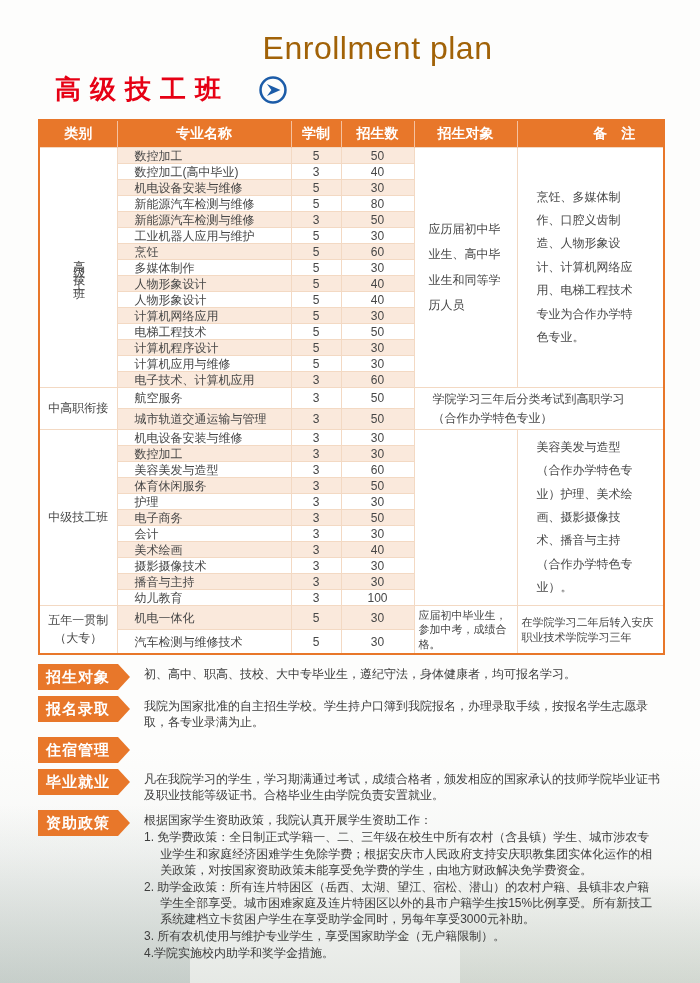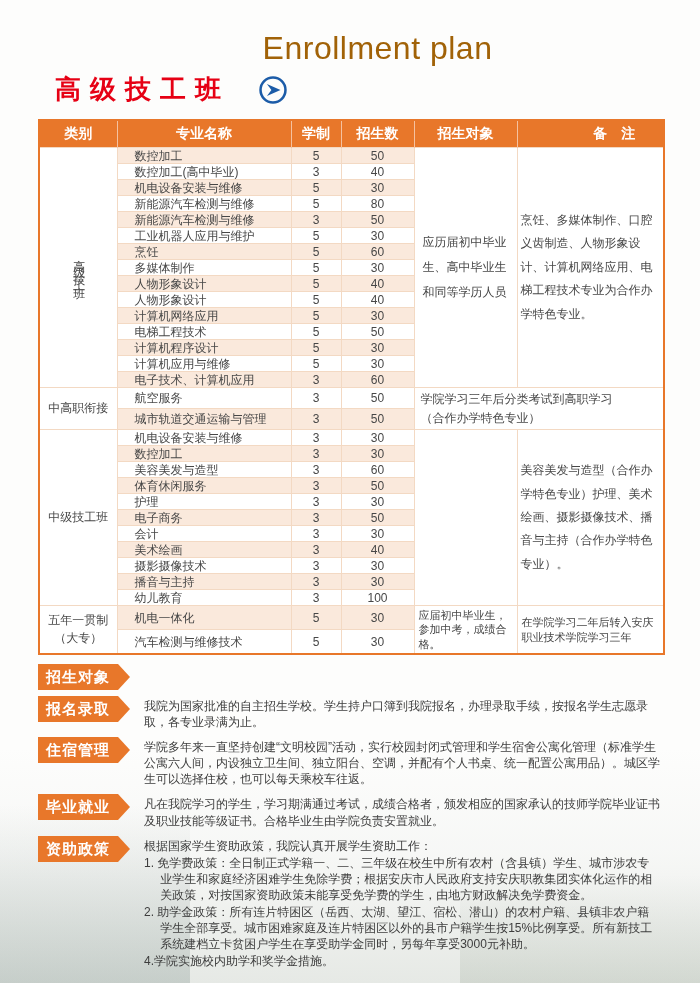--- a/index.html
+++ b/index.html
@@ -28,23 +28,23 @@
     padding:0;border-right:1px solid rgba(255,255,255,.55);}
   .enroll th:last-child{border-right:none;padding-left:48px;}
   .enroll td{font-size:12px;color:#474747;height:15px;line-height:14px;padding:0 3px;
     border:1px solid #F3D9C3;background:#fff;}
   tr.stripe td.name, tr.stripe td.num{background:#FAE9DC;}
   td.name{text-align:left;padding-left:17px;}
   td.num{text-align:center;}
   td.cat{text-align:center;vertical-align:middle;padding:2px;font-family:Liberation Mono, monospace;}
   .catline{white-space:pre-line;line-height:1.5;}
   .vert{writing-mode:vertical-rl;text-orientation:upright;letter-spacing:7px;line-height:1;margin:0 auto;}
-  td.target{vertical-align:middle;text-align:left;padding:4px 8px;line-height:2.1;}
-  td.note{vertical-align:middle;text-align:left;padding:4px 3px;line-height:1.95;}
-  td.merged{vertical-align:middle;line-height:1.55;white-space:pre-line;padding:2px 6px;}
+  td.target{vertical-align:middle;text-align:left;padding:4px 14px;line-height:2.1;}
+  td.note{vertical-align:middle;text-align:left;padding:4px 19px;line-height:1.95;}
+  td.merged{vertical-align:middle;line-height:1.55;white-space:pre-line;padding:2px 18px;}
   td.compact{font-size:11px;line-height:1.3;padding:2px 4px;}
 
   .info{margin:9px 40px 0 38px;position:relative;}
   .info-row{display:flex;align-items:flex-start;margin-bottom:6px;}
   .tag{position:relative;flex:0 0 80px;background:#E8772A;color:#fff;font-weight:bold;
     font-size:15px;line-height:20px;text-align:center;padding:3px 0;margin-right:26px;letter-spacing:1px;}
   .tag::after{content:"";position:absolute;right:-12px;top:0;width:0;height:0;
     border-top:13px solid transparent;border-bottom:13px solid transparent;border-left:12px solid #E8772A;}
   .info-text{flex:1;font-size:12px;line-height:1.34;color:#3d3d3d;padding-top:2px;}
   .pline{margin:0 0 1px 0;}
@@ -259,42 +259,43 @@
           <td class="name">汽车检测与维修技术</td>
           <td class="num">5</td>
           <td class="num">30</td>
         </tr>
       </tbody>
   </table>
 
   <div class="info">
       <div class="info-row">
         <div class="tag">招生对象</div>
+        <div class="info-text">
+          <div class="pline">初、高中、职高、技校、大中专毕业生，遵纪守法，身体健康者，均可报名学习。</div>
+        </div>
       </div>
       <div class="info-row">
         <div class="tag">报名录取</div>
         <div class="info-text">
           <div class="pline">我院为国家批准的自主招生学校。学生持户口簿到我院报名，办理录取手续，按报名学生志愿录取，各专业录满为止。</div>
         </div>
       </div>
       <div class="info-row">
         <div class="tag">住宿管理</div>
-        <div class="info-text">
-          <div class="pline">学院多年来一直坚持创建“文明校园”活动，实行校园封闭式管理和学生宿舍公寓化管理（标准学生公寓六人间，内设独立卫生间、独立阳台、空调，并配有个人书桌、统一配置公寓用品）。城区学生可以选择住校，也可以每天乘校车往返。</div>
-        </div>
       </div>
       <div class="info-row">
         <div class="tag">毕业就业</div>
         <div class="info-text">
           <div class="pline">凡在我院学习的学生，学习期满通过考试，成绩合格者，颁发相应的国家承认的技师学院毕业证书及职业技能等级证书。合格毕业生由学院负责安置就业。</div>
         </div>
       </div>
       <div class="info-row">
         <div class="tag">资助政策</div>
         <div class="info-text">
           <div class="pline">根据国家学生资助政策，我院认真开展学生资助工作：</div>
           <div class="pline hang">1. 免学费政策：全日制正式学籍一、二、三年级在校生中所有农村（含县镇）学生、城市涉农专业学生和家庭经济困难学生免除学费；根据安庆市人民政府支持安庆职教集团实体化运作的相关政策，对按国家资助政策未能享受免学费的学生，由地方财政解决免学费资金。</div>
           <div class="pline hang">2. 助学金政策：所有连片特困区（岳西、太湖、望江、宿松、潜山）的农村户籍、县镇非农户籍学生全部享受。城市困难家庭及连片特困区以外的县市户籍学生按15%比例享受。所有新技工系统建档立卡贫困户学生在享受助学金同时，另每年享受3000元补助。</div>
+          <div class="pline hang">3. 所有农机使用与维护专业学生，享受国家助学金（无户籍限制）。</div>
           <div class="pline hang">4.学院实施校内助学和奖学金措施。</div>
         </div>
       </div>
     </div>
 </div>
 
 </body></html>

